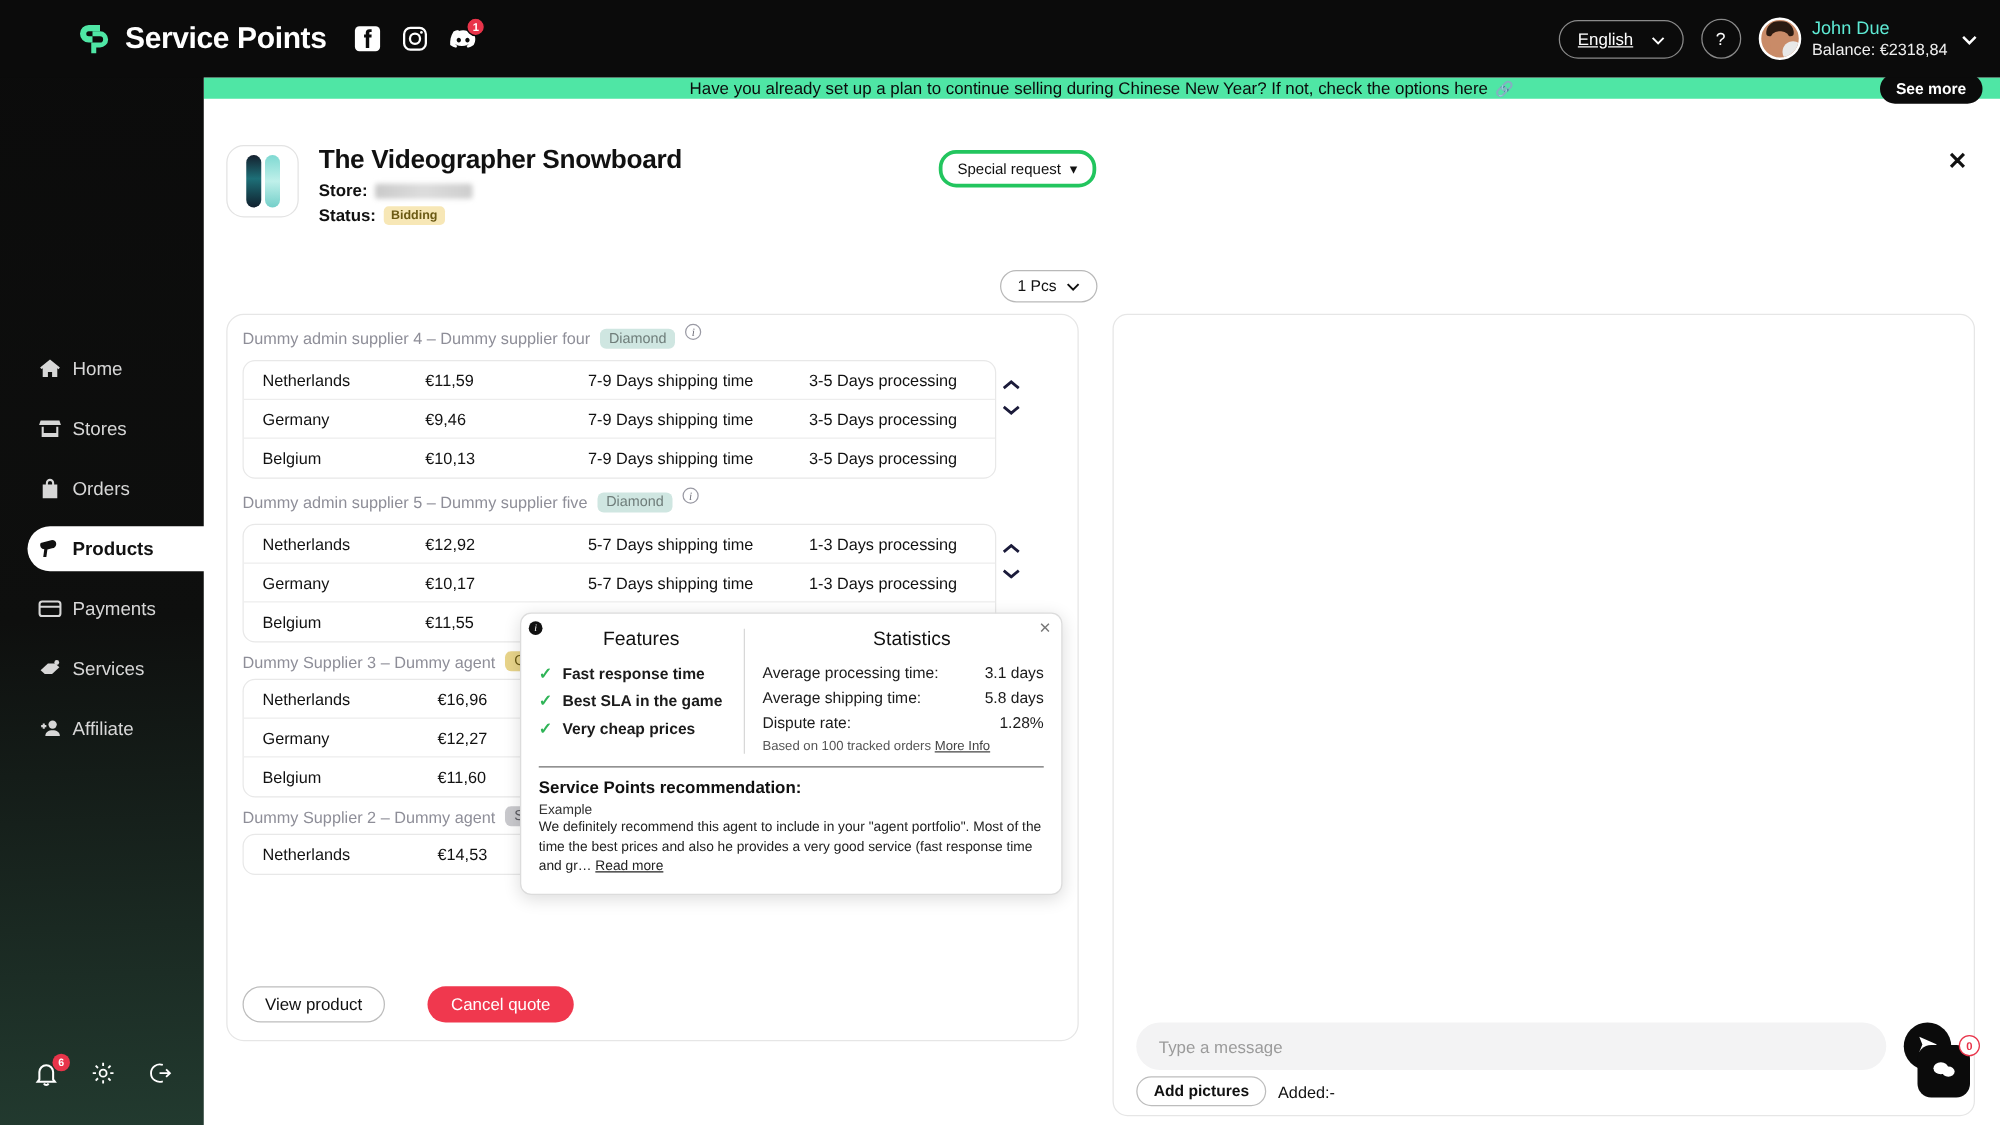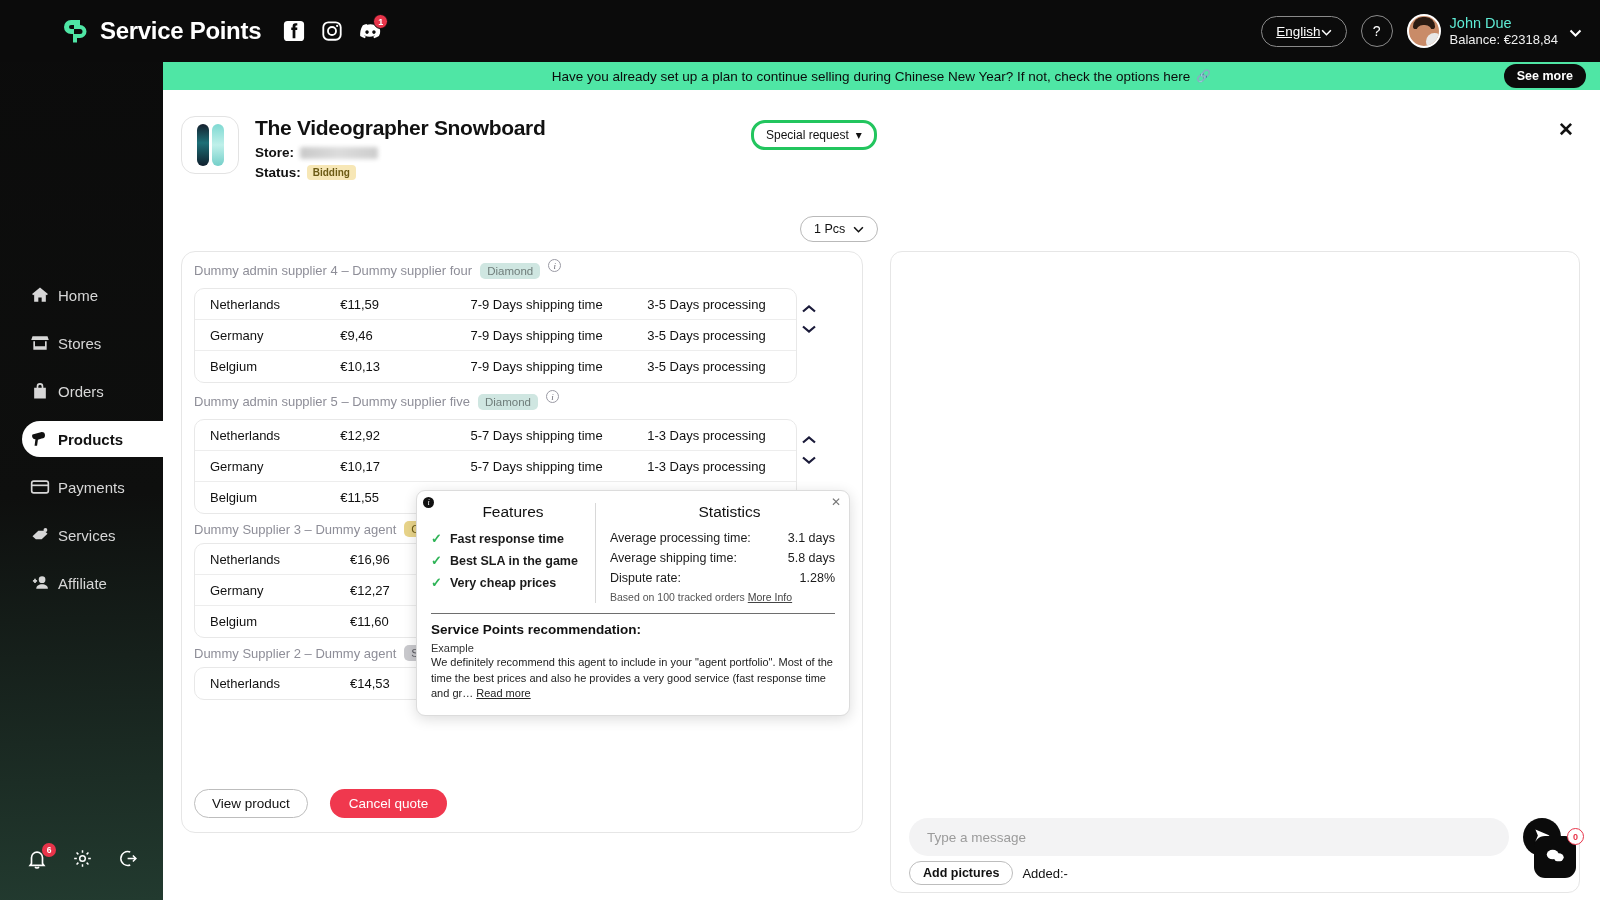--- a/index.html
+++ b/index.html
@@ -30,21 +30,21 @@
     width: 15px; height: 15px; border-radius: 50%;
     display: flex; align-items: center; justify-content: center;
     border: 1.5px solid #0b0b0b;
   }
   .top-right {
     margin-left: auto; display: flex; align-items: center; gap: 14px;
     margin-right: 18px;
   }
   .lang-select {
     border: 1px solid #8a8a8a; border-radius: 18px; color: #fff;
-    padding: 7px 14px; font-size: 13.5px; display: flex; align-items: center; gap: 0;
+    padding: 7px 14px; font-size: 13.5px; display: flex; align-items: center; gap: 14px;
     background: transparent; cursor: pointer; text-decoration: underline;
   }
   .help-btn {
     border: 1px solid #8a8a8a; border-radius: 50%; color: #fff;
     width: 32px; height: 32px; display: flex; align-items: center; justify-content: center;
     font-size: 14px; background: transparent; cursor: pointer;
   }
   .user-box { display: flex; align-items: center; gap: 9px; cursor: pointer; }
   .avatar {
     width: 34px; height: 34px; border-radius: 50%; position: relative;
@@ -87,21 +87,21 @@
   .sb-ic { position: relative; width: 22px; height: 22px; color: #fff; cursor: pointer; }
   .bell-badge {
     position: absolute; top: -5px; right: -8px;
     background: #e8344a; color: #fff; font-size: 8.5px; font-weight: 700;
     width: 14px; height: 14px; border-radius: 50%;
     display: flex; align-items: center; justify-content: center;
   }
 
   
   .banner {
-    position: absolute; top: 62px; left: 163px; width: 1437px; height: 28px;
+    position: absolute; top: 62px; left: 163px; width: 1437px; height: 17px;
     background: #4fe6a5; display: flex; align-items: center; justify-content: center;
     z-index: 20;
   }
   .banner-text { font-size: 13.5px; color: #0b0b0b; }
   .banner-emoji { margin-left: 6px; font-size: 12px; }
   .see-more {
     position: absolute; right: 14px; top: 50%; transform: translateY(-50%);
     background: #0b0b0b; color: #fff; font-size: 12.5px; font-weight: 600;
     border-radius: 13px; padding: 5px 13px; cursor: pointer; border: none;
   }
@@ -185,21 +185,21 @@
   .c-price { width: 140px; }
   .c-ship { width: 190px; }
   .c-proc { width: 160px; }
   .scroll-arrows {
     position: absolute; right: 46px; top: 50%; transform: translateY(-50%);
     display: flex; flex-direction: column; gap: 2px; color: #1b1b3a; cursor: pointer;
   }
   .group-wrap { position: relative; }
   .card-actions {
     position: absolute; bottom: 14px; left: 0; width: 100%;
-    display: flex; align-items: flex-start; gap: 22px; padding-left: 12px;
+    display: flex; align-items: flex-start; gap: 34px; padding-left: 12px;
   }
   .btn-view {
     border: 1px solid #bdbdbd; border-radius: 16px; background: #fff;
     font-size: 13.5px; color: #111; padding: 6px 17px; cursor: pointer;
   }
   .btn-cancel {
     border: none; border-radius: 16px; background: #f0384e; color: #fff;
     font-size: 13.5px; padding: 7px 19px; cursor: pointer; white-space: nowrap;
   }
 

